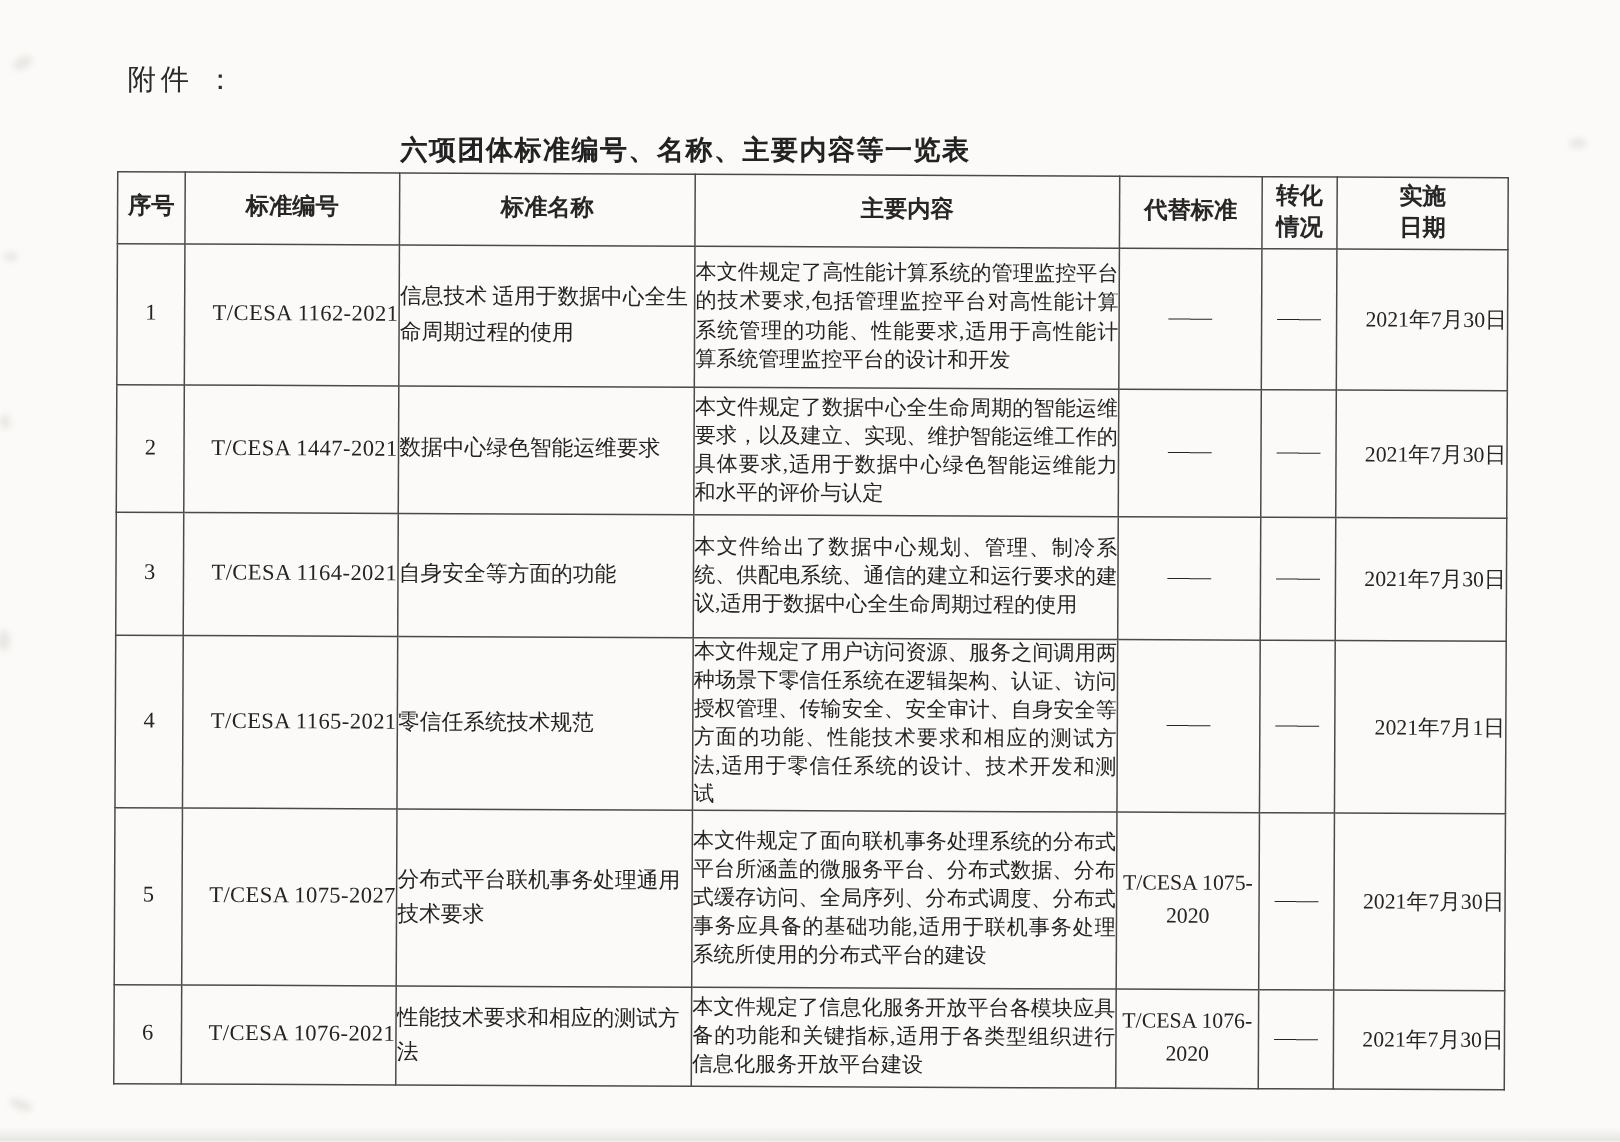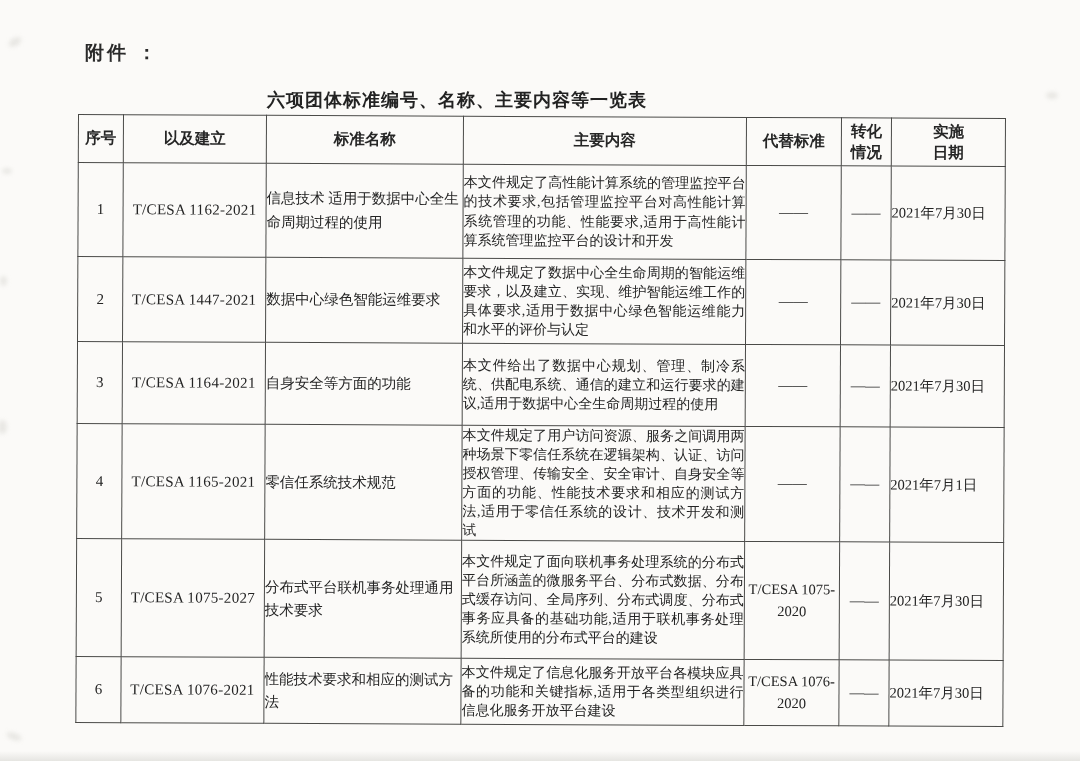--- a/index.html
+++ b/index.html
@@ -40,21 +40,21 @@
     left: 0; bottom: 0;
     width: 100%; height: 10px;
     background: linear-gradient(to bottom, rgba(190,190,184,0), rgba(190,190,184,0.35));
   }
 
   .attachment {
     position: absolute;
     left: 85px;
     top: 40px;
     font-family: "Liberation Sans", sans-serif;
-    font-weight: 700;
+    font-weight: 400;
     font-size: 19px;
     letter-spacing: 3px;
     color: #2a2a2a;
   }
   .doc-title {
     position: absolute;
     left: 0;
     top: 88px;
     width: 914px;
     text-align: center;
@@ -99,21 +99,21 @@
   tr.r3     { height: 82px; }
   tr.r4     { height: 104px; }
   tr.r5     { height: 118px; }
   tr.r6     { height: 66px; }
 
   td.c-no {
     text-align: center;
     font-size: 15px;
   }
   td.c-code {
-    text-align: center;
+    text-align: right;
     font-size: 15px;
     letter-spacing: 0.3px;
     white-space: nowrap;
     font-family: Liberation Serif, serif;
   }
   td.c-name {
     padding: 0 9px;
     font-size: 14.5px;
     line-height: 1.6;
     text-align: left;
@@ -124,21 +124,21 @@
     line-height: 1.36;
     text-align: justify;
     text-align-last: left;
   }
   td.c-mid {
     text-align: center;
     font-size: 14.5px;
     line-height: 1.5;
   }
   td.c-date {
-    text-align: left;
+    text-align: right;
     font-size: 14.5px;
     white-space: nowrap;
   }
 </style>
 </head>
 <body>
 
 <div class="sheet">
 
   <div class="smudge s1"></div>
@@ -159,21 +159,21 @@
         <col style="width:143px">
         <col style="width:197px">
         <col style="width:283px">
         <col style="width:95px">
         <col style="width:50px">
         <col style="width:114px">
       </colgroup>
       <thead>
         <tr class="hdr">
           <th>序号</th>
-          <th>以及建立</th>
+          <th>标准编号</th>
           <th>标准名称</th>
           <th>主要内容</th>
           <th>代替标准</th>
           <th>转化
 情况</th>
           <th>实施
 日期</th>
         </tr>
       </thead>
       <tbody>

